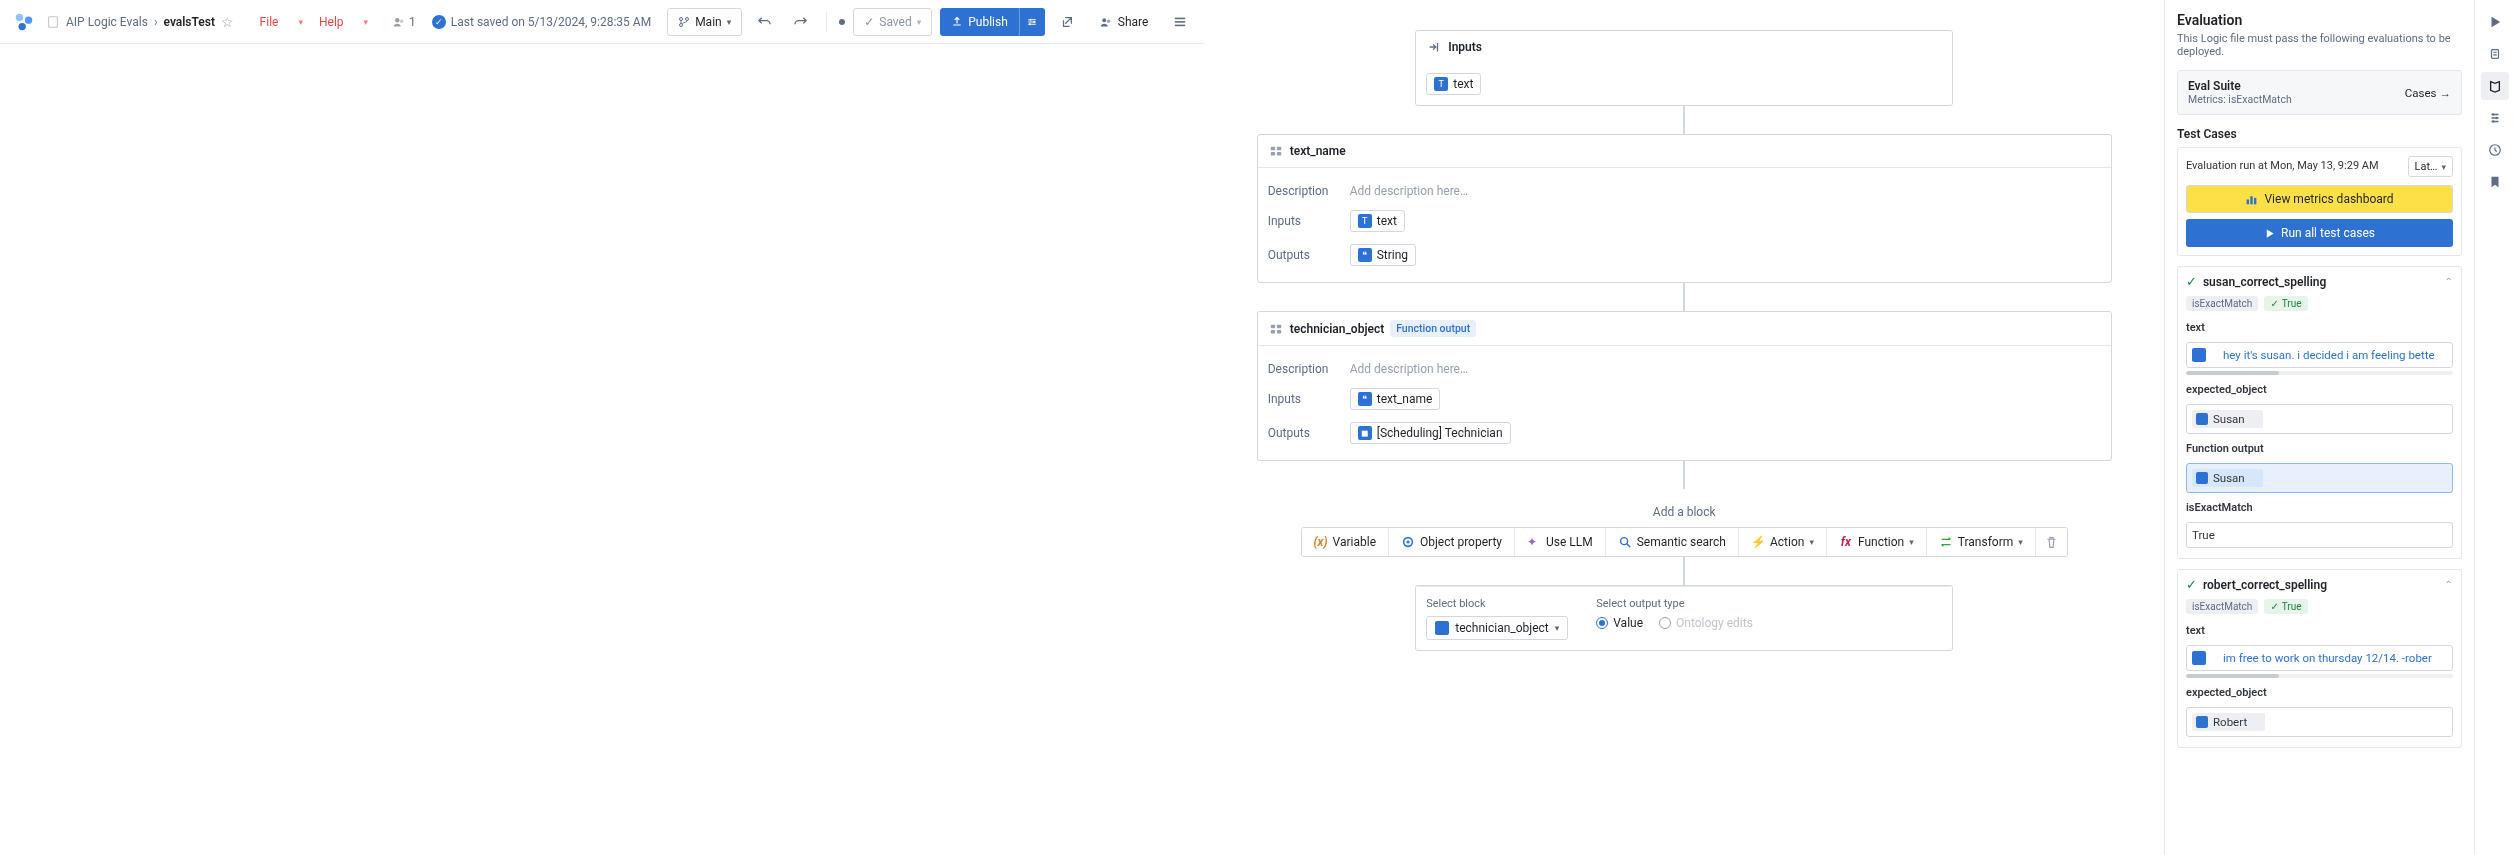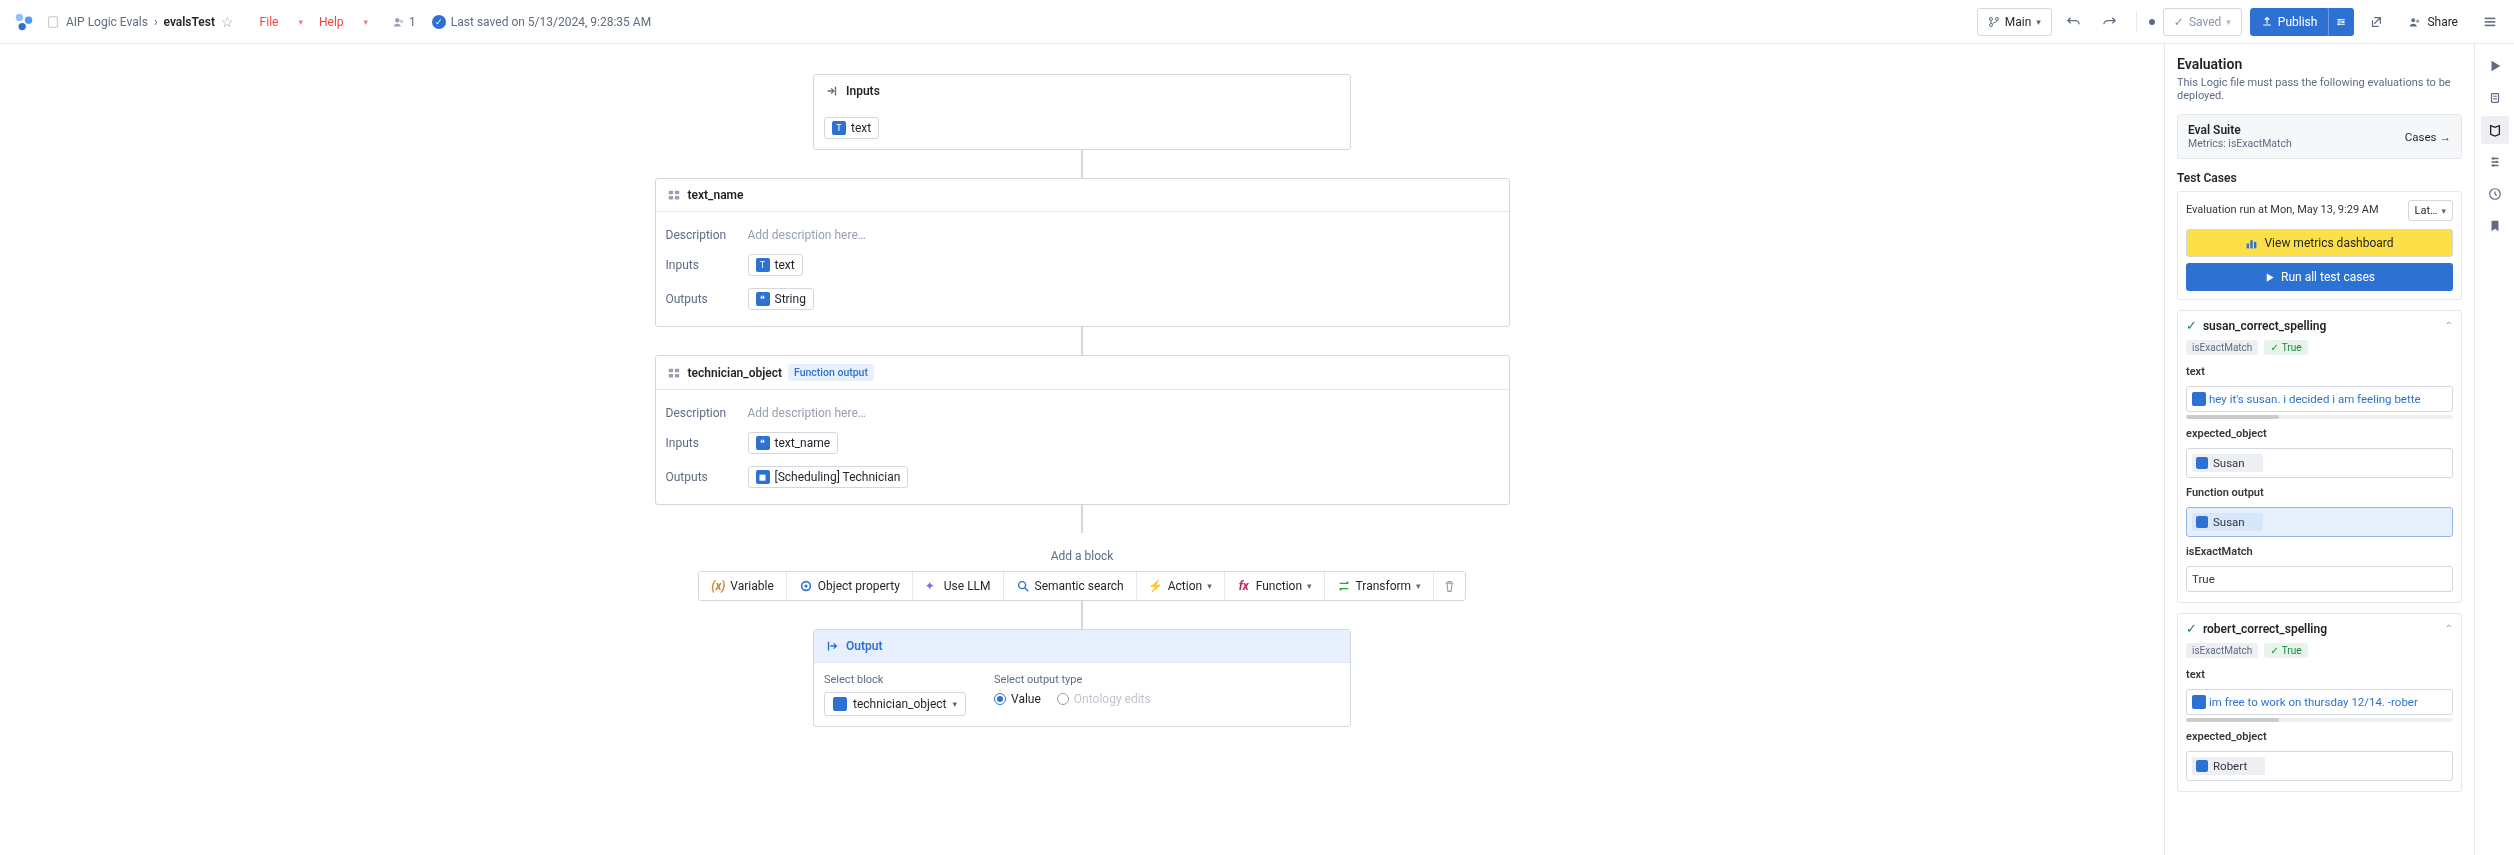--- a/index.html
+++ b/index.html
@@ -1,17 +1,17 @@
 <!DOCTYPE html>
 <html><head>
 <meta charset="utf-8">
 <style>
   *{box-sizing:border-box;margin:0;padding:0;font-family:-apple-system,BlinkMacSystemFont,"Segoe UI",Roboto,sans-serif}
   body{background:#fff;color:#1f2328;font-size:13px;overflow:hidden}
-  .app{display:flex;flex-direction:column;height:855px;width:2514px}
+  .app{display:flex;flex-direction:row;height:855px;width:2514px}
   
   .topbar{height:44px;border-bottom:1px solid #e4e7ec;display:flex;align-items:center;padding:0 10px;gap:8px}
   .logo{width:28px;height:28px;display:flex;align-items:center;justify-content:center;color:#4c9aff}
   .crumbs{display:flex;align-items:center;gap:6px;font-size:12px;color:#5e6c84}
   .crumb-icon{width:14px;height:14px;opacity:.6}
   .crumb-active{color:#1f2328;font-weight:600}
   .star{color:#97a0af;cursor:pointer;font-size:14px}
   .menubar{display:flex;align-items:center;gap:4px;margin-left:12px}
   .menu-item{padding:3px 6px;border-radius:3px;cursor:pointer;font-size:12px;color:#ef4444;display:flex;align-items:center;gap:20px}
   .users-badge{display:flex;align-items:center;gap:3px;font-size:12px;color:#5e6c84}
@@ -84,21 +84,21 @@
   
   .tc{border:1px solid #e4e7ec;border-radius:3px;margin-bottom:10px}
   .tc-hdr{display:flex;align-items:center;gap:6px;padding:7px 8px;cursor:pointer}
   .tc-hdr .name{flex:1;font-size:12px;font-weight:600}
   .tc-hdr .caret{font-size:10px;color:#97a0af}
   .badges{display:flex;gap:6px;padding:0 8px 6px}
   .badge{font-size:10px;padding:2px 6px;border-radius:3px;background:#edeff2;color:#5e6c84;display:inline-flex;align-items:center;gap:3px}
   .badge.pass{background:#e6f4ea;color:#1b873b}
   .tc-body{padding:4px 8px 10px;display:flex;flex-direction:column;gap:8px}
   .field-lbl{font-size:11px;font-weight:600;color:#32373e}
-  .valbox{border:1px solid #d3d8de;border-radius:3px;padding:5px;font-size:11.5px;display:flex;align-items:center;gap:3px;color:#32373e;overflow:hidden;white-space:nowrap}
+  .valbox{border:1px solid #d3d8de;border-radius:3px;padding:5px;font-size:11.5px;display:flex;align-items:center;gap:17px;color:#32373e;overflow:hidden;white-space:nowrap}
   .valbox .sq{width:14px;height:14px;border-radius:2px;background:#2d72d2;flex-shrink:0}
   .valbox.hl{background:#e8f0fe;border-color:#8fb8ef}
   .objchip{display:inline-flex;align-items:center;gap:5px;background:#edeff2;border-radius:2px;padding:2px 18px 2px 4px;font-size:11.5px}
   .objchip .sq{width:12px;height:12px;background:#2d72d2;border-radius:2px}
   .scrollhint{height:4px;background:#edeff2;border-radius:2px;margin-top:3px;position:relative;overflow:hidden}
   .scrollhint::after{content:"";position:absolute;left:0;top:0;height:100%;width:35%;background:#c7ccd1;border-radius:2px}
   
   .rail{width:40px;border-left:1px solid #e4e7ec;display:flex;flex-direction:column;align-items:center;padding-top:8px;gap:4px}
   .rail .ritem{width:28px;height:28px;display:flex;align-items:center;justify-content:center;border-radius:3px;cursor:pointer;color:#5e6c84}
   .rail .ritem.active{background:#edeff2;color:#1f2328}
@@ -371,28 +371,20 @@
               <span>
                 <svg width="13" height="13" viewBox="0 0 16 16">
                   <path d="M3 4h10M6 4V2h4v2M5 4l1 10h4l1-10" fill="none" stroke="#97a0af" stroke-width="1.4"></path>
                 </svg>
               </span>
             </div>
         </div>
         <div class="connector"></div>
 
         <div class="card card-output">
-          <div class="card-hdr card-hdr-output">
-            <span class="node-icon" style="color:#2d72d2">
-                <svg width="14" height="14" viewBox="0 0 16 16">
-                  <path d="M4 3v10M6 8h7M10 5l3 3-3 3" stroke="#2d72d2" stroke-width="1.6" fill="none"></path>
-                </svg>
-              </span>
-            <span style="color:#2d72d2">Output</span>
-          </div>
           <div class="card-body">
             <div class="out-cols">
               <div>
                 <div class="out-col-label">Select block</div>
                 <div class="select">
                   <span class="ci" style="width:14px;height:14px;background:#2d72d2;border-radius:2px;display:inline-block"></span>
                   <span>technician_object</span>
                   <span class="chev">▾</span>
                 </div>
               </div>

